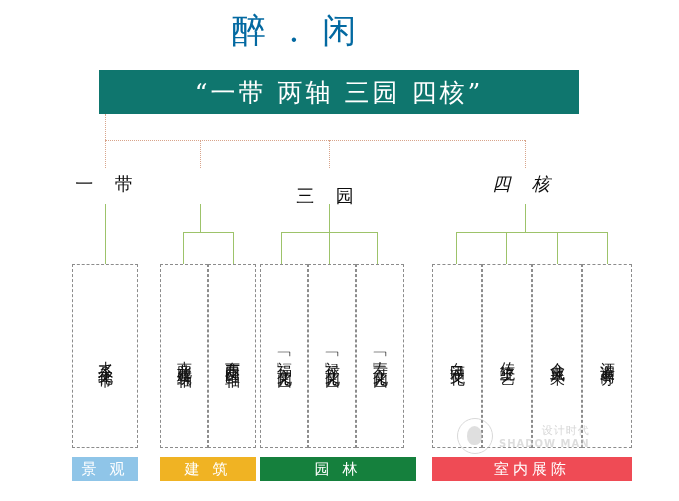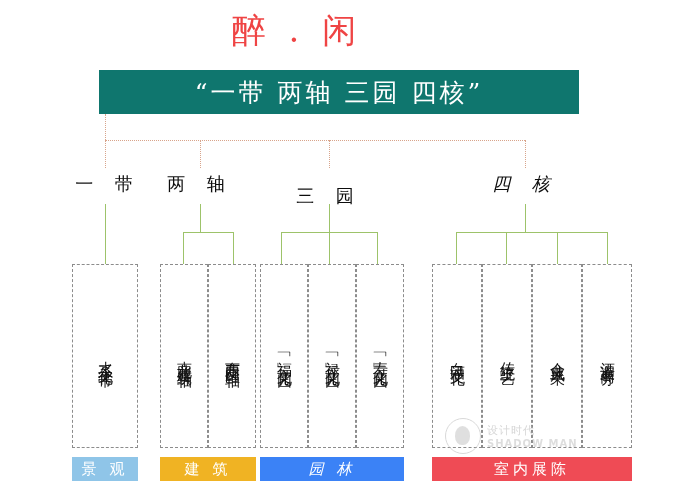--- a/index.html
+++ b/index.html
@@ -22,21 +22,21 @@
 
   
   .title {
     position: absolute;
     left: 0;
     top: 8px;
     width: 594px;
     text-align: center;
     font-size: 34px;
     letter-spacing: 6px;
-    color: #ef4444;
+    color: #0369a1;
     font-family: "DejaVu Serif", "Liberation Serif", serif;
     font-weight: normal;
   }
 
   
   .banner {
     position: absolute;
     left: 99px;
     top: 70px;
     width: 480px;
@@ -111,28 +111,29 @@
     justify-content: center;
     color: #ffffff;
     font-size: 15px;
     letter-spacing: 4px;
     font-family: "DejaVu Serif", "Liberation Serif", serif;
   }
 
   
   .wm {
     position: absolute;
-    right: 14px;
+    right: 2px;
     bottom: 44px;
     width: 220px;
     height: 42px;
     opacity: 0.55;
     display: flex;
     align-items: center;
     pointer-events: none;
+    text-align: right;
   }
   .wm-circle {
     width: 34px;
     height: 34px;
     border-radius: 50%;
     border: 1px solid #b9b9b9;
     position: relative;
     flex: 0 0 auto;
     margin-right: 6px;
   }
@@ -177,21 +178,20 @@
   <div class="v-dot" style="left:105px; top:114px; height:26px;"></div>
 
   <div class="h-dot" style="left:105px; top:140px; width:420px;"></div>
 
   <div class="v-dot" style="left:105px; top:140px; height:28px;"></div>
   <div class="v-dot" style="left:200px; top:140px; height:28px;"></div>
   <div class="v-dot" style="left:329px; top:140px; height:28px;"></div>
   <div class="v-dot" style="left:525px; top:140px; height:28px;"></div>
 
   <div class="l1" style="left:60px;  top:172px; width:96px;">一 带</div>
-  <div class="l1" style="left:152px; top:172px; width:96px;">两 轴</div>
   <div class="l1" style="left:281px; top:184px; width:96px;">三 园</div>
   <div class="l1" style="left:477px; top:172px; width:96px;font-style:italic;">四 核</div>
 
   <div class="v-grn" style="left:105px; top:204px; height:60px;"></div>
 
   <div class="v-grn" style="left:200px; top:204px; height:28px;"></div>
   <div class="h-grn" style="left:183px; top:232px; width:50px;"></div>
   <div class="v-grn" style="left:183px; top:232px; height:32px;"></div>
   <div class="v-grn" style="left:233px; top:232px; height:32px;"></div>
 
@@ -246,20 +246,20 @@
       <span class="wm-l2">SHADOW MAN</span>
     </div>
   </div>
 
   <div class="legend" style="left:160px; top:457px; width:96px;  background:#f0b323;">
     <span>建 筑</span>
   </div>
   <div class="legend" style="left:72px;  top:457px; width:66px;  background:#8fc5e8;">
     <span>景 观</span>
   </div>
-  <div class="legend" style="left:260px; top:457px; width:144px; background:#3b82f6;font-style:italic;">
+  <div class="legend" style="left:260px; top:457px; width:156px; background:#15803d;">
     <span>园 林</span>
   </div>
   <div class="legend" style="left:432px; top:457px; width:200px; background:#ef4b55;text-align:center;">
     <span>室内展陈</span>
   </div>
 
 </div>
 
 </body></html>

